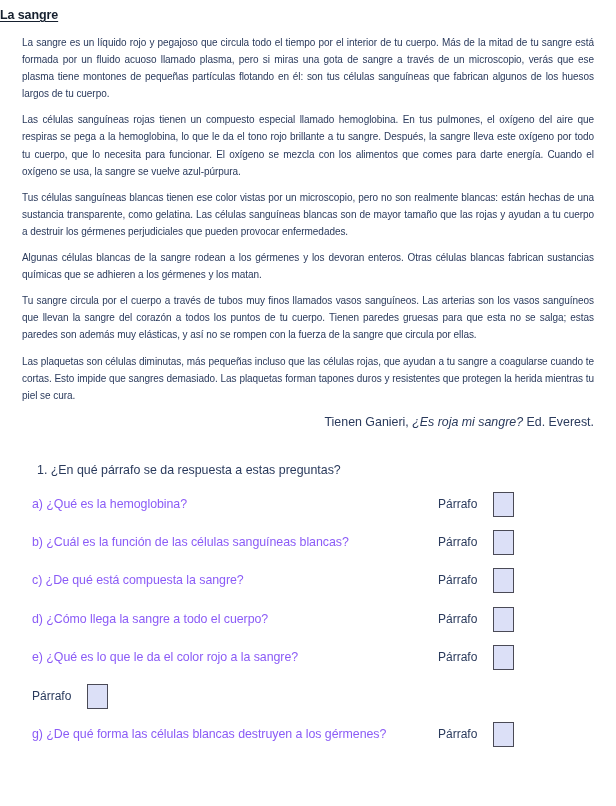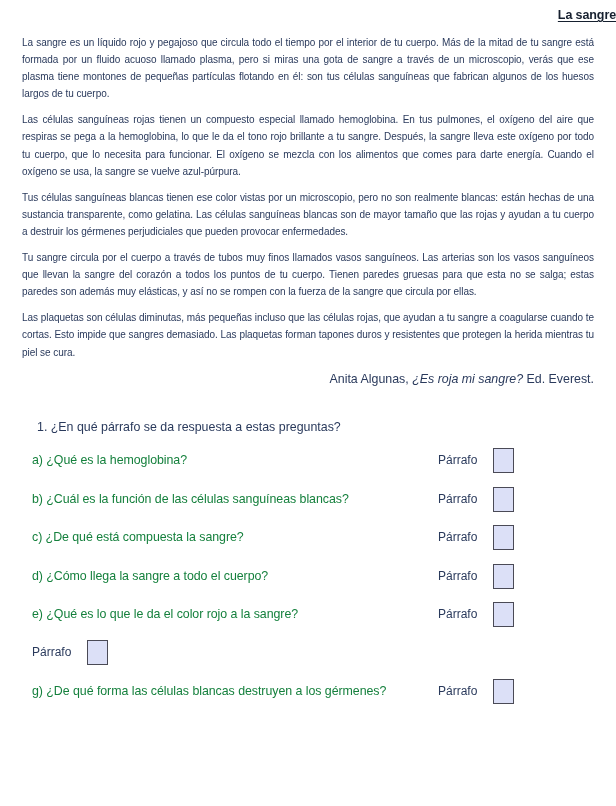--- a/index.html
+++ b/index.html
@@ -16,21 +16,21 @@
   }
   .page {
     position: relative;
     width: 616px;
     height: 806px;
     box-sizing: border-box;
     padding: 0;
     background: #ffffff;
   }
   .doc-title {
-    text-align: right;
+    text-align: left;
     font-weight: bold;
     font-size: 12.5px;
     color: #16202f;
     text-decoration: underline;
     text-underline-offset: 2px;
     letter-spacing: -0.1px;
     margin: 8px 0 0 0;
     padding: 0;
     line-height: 15px;
   }
@@ -81,21 +81,21 @@
     display: flex;
     align-items: center;
     height: 38.4px;
     margin: 0;
     padding: 0;
   }
   .q-row:first-child { margin-top: 6px; }
   .q-text {
     font-size: 12.4px;
     line-height: 17px;
-    color: #15803d;
+    color: #8b5cf6;
     flex: 0 0 auto;
     width: 406px;
     letter-spacing: -0.05px;
   }
   .q-label {
     font-size: 12px;
     line-height: 17px;
     color: #2a3a5c;
     flex: 0 0 auto;
     width: 55px;
@@ -113,24 +113,25 @@
 <body>
 
 <div class="page">
 
   <h1 class="doc-title">La sangre</h1>
 
   <div class="body-block">
     <p class="para">La sangre es un líquido rojo y pegajoso que circula todo el tiempo por el interior de tu cuerpo. Más de la mitad de tu sangre está formada por un fluido acuoso llamado plasma, pero si miras una gota de sangre a través de un microscopio, verás que ese plasma tiene montones de pequeñas partículas flotando en él: son tus células sanguíneas que fabrican algunos de los huesos largos de tu cuerpo.</p>
     <p class="para">Las células sanguíneas rojas tienen un compuesto especial llamado hemoglobina. En tus pulmones, el oxígeno del aire que respiras se pega a la hemoglobina, lo que le da el tono rojo brillante a tu sangre. Después, la sangre lleva este oxígeno por todo tu cuerpo, que lo necesita para funcionar. El oxígeno se mezcla con los alimentos que comes para darte energía. Cuando el oxígeno se usa, la sangre se vuelve azul-púrpura.</p>
     <p class="para">Tus células sanguíneas blancas tienen ese color vistas por un microscopio, pero no son realmente blancas: están hechas de una sustancia transparente, como gelatina. Las células sanguíneas blancas son de mayor tamaño que las rojas y ayudan a tu cuerpo a destruir los gérmenes perjudiciales que pueden provocar enfermedades.</p>
+    <p class="para">Algunas células blancas de la sangre rodean a los gérmenes y los devoran enteros. Otras células blancas fabrican sustancias químicas que se adhieren a los gérmenes y los matan.</p>
     <p class="para">Tu sangre circula por el cuerpo a través de tubos muy finos llamados vasos sanguíneos. Las arterias son los vasos sanguíneos que llevan la sangre del corazón a todos los puntos de tu cuerpo. Tienen paredes gruesas para que esta no se salga; estas paredes son además muy elásticas, y así no se rompen con la fuerza de la sangre que circula por ellas.</p>
     <p class="para">Las plaquetas son células diminutas, más pequeñas incluso que las células rojas, que ayudan a tu sangre a coagularse cuando te cortas. Esto impide que sangres demasiado. Las plaquetas forman tapones duros y resistentes que protegen la herida mientras tu piel se cura.</p>
 
-    <div class="attribution"><span>Anita Algunas, </span><i>¿Es roja mi sangre?</i><span> Ed. Everest.</span></div>
+    <div class="attribution"><span>Tienen Ganieri, </span><i>¿Es roja mi sangre?</i><span> Ed. Everest.</span></div>
   </div>
 
   <div class="questions">
     <div class="q-lead">1. ¿En qué párrafo se da respuesta a estas preguntas?</div>
 
     <div class="q-list">
 
       <div class="q-row">
         <div class="q-text">a) ¿Qué es la hemoglobina?</div>
         <div class="q-label">Párrafo</div>

